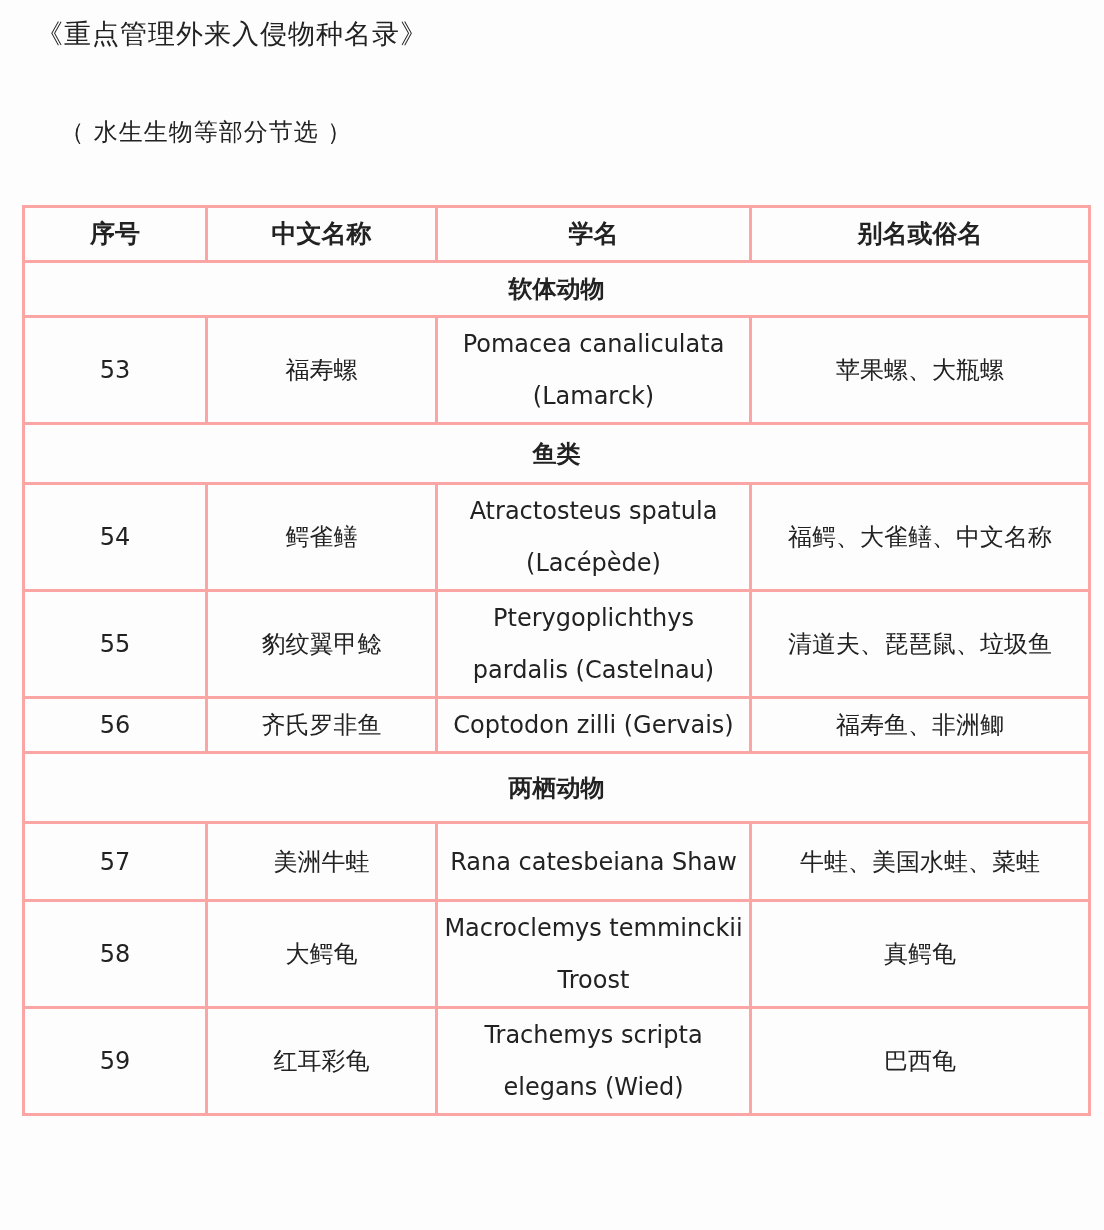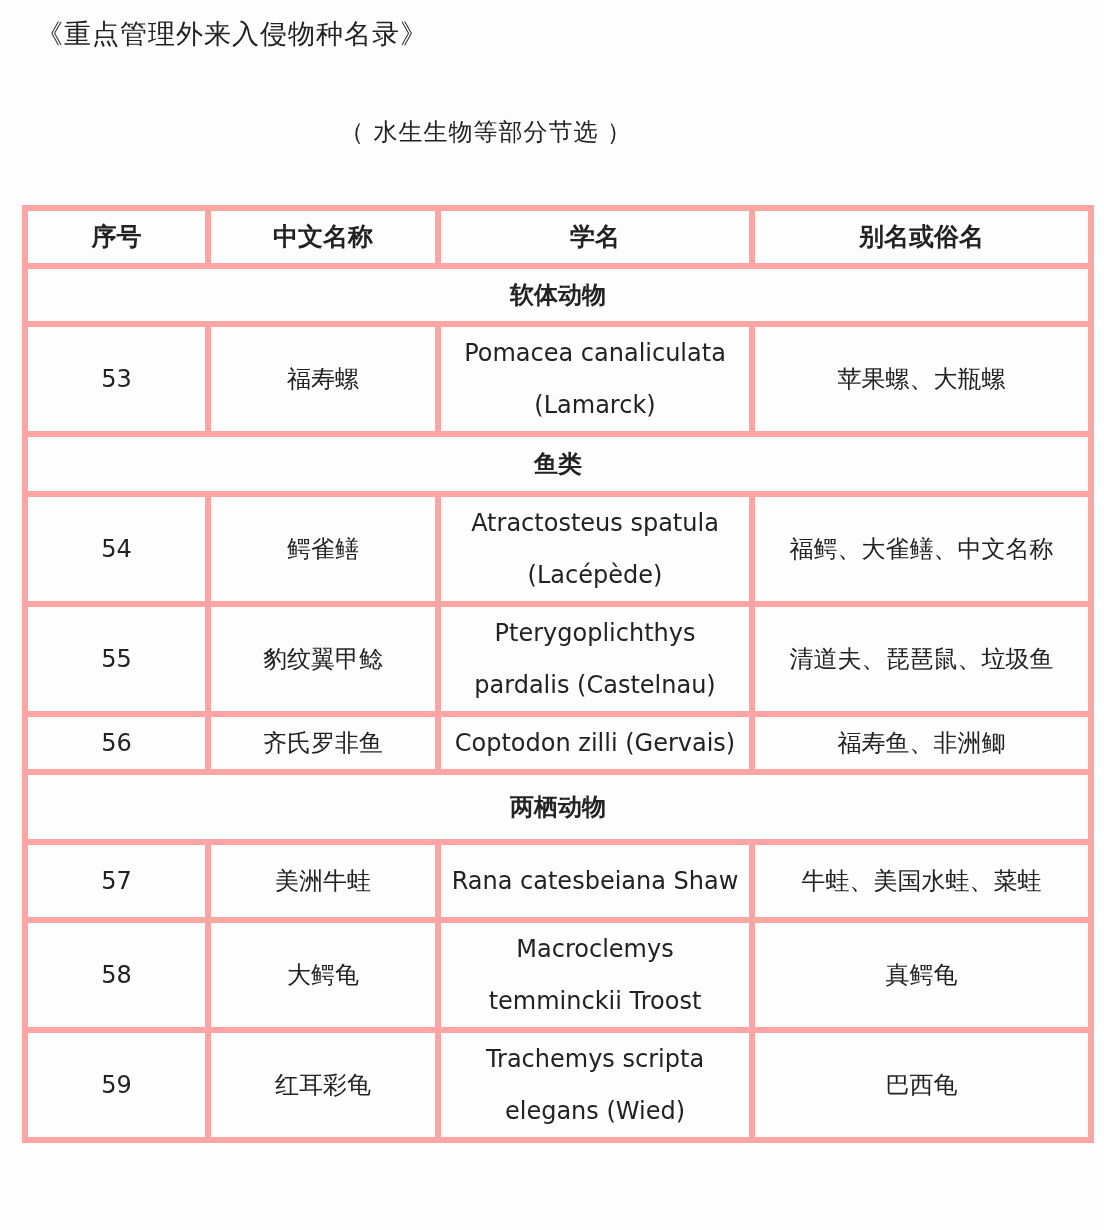--- a/index.html
+++ b/index.html
@@ -25,37 +25,37 @@
       letter-spacing: 1px;
       padding-left: 36px;
       box-sizing: border-box;
       color: #222;
     }
     .doc-subtitle {
       position: absolute;
       left: 0;
       width: 912px;
       top: 116px;
-      text-align: center;
+      text-align: left;
       font-size: 24px;
       letter-spacing: 1px;
       padding-left: 60px;
       box-sizing: border-box;
       color: #222;
     }
     table.species-table {
       position: absolute;
       left: 22px;
       top: 205px;
       width: 1066px;
       border-collapse: collapse;
       table-layout: fixed;
     }
     table.species-table td, table.species-table th {
-      border: 6px solid #fca5a5;
+      border: 3px solid #fca5a5;
       text-align: center;
       vertical-align: middle;
       padding: 0 6px;
       font-size: 24px;
       line-height: 52px;
       color: #222;
     }
     table.species-table th {
       font-weight: bold;
       height: 50px;

